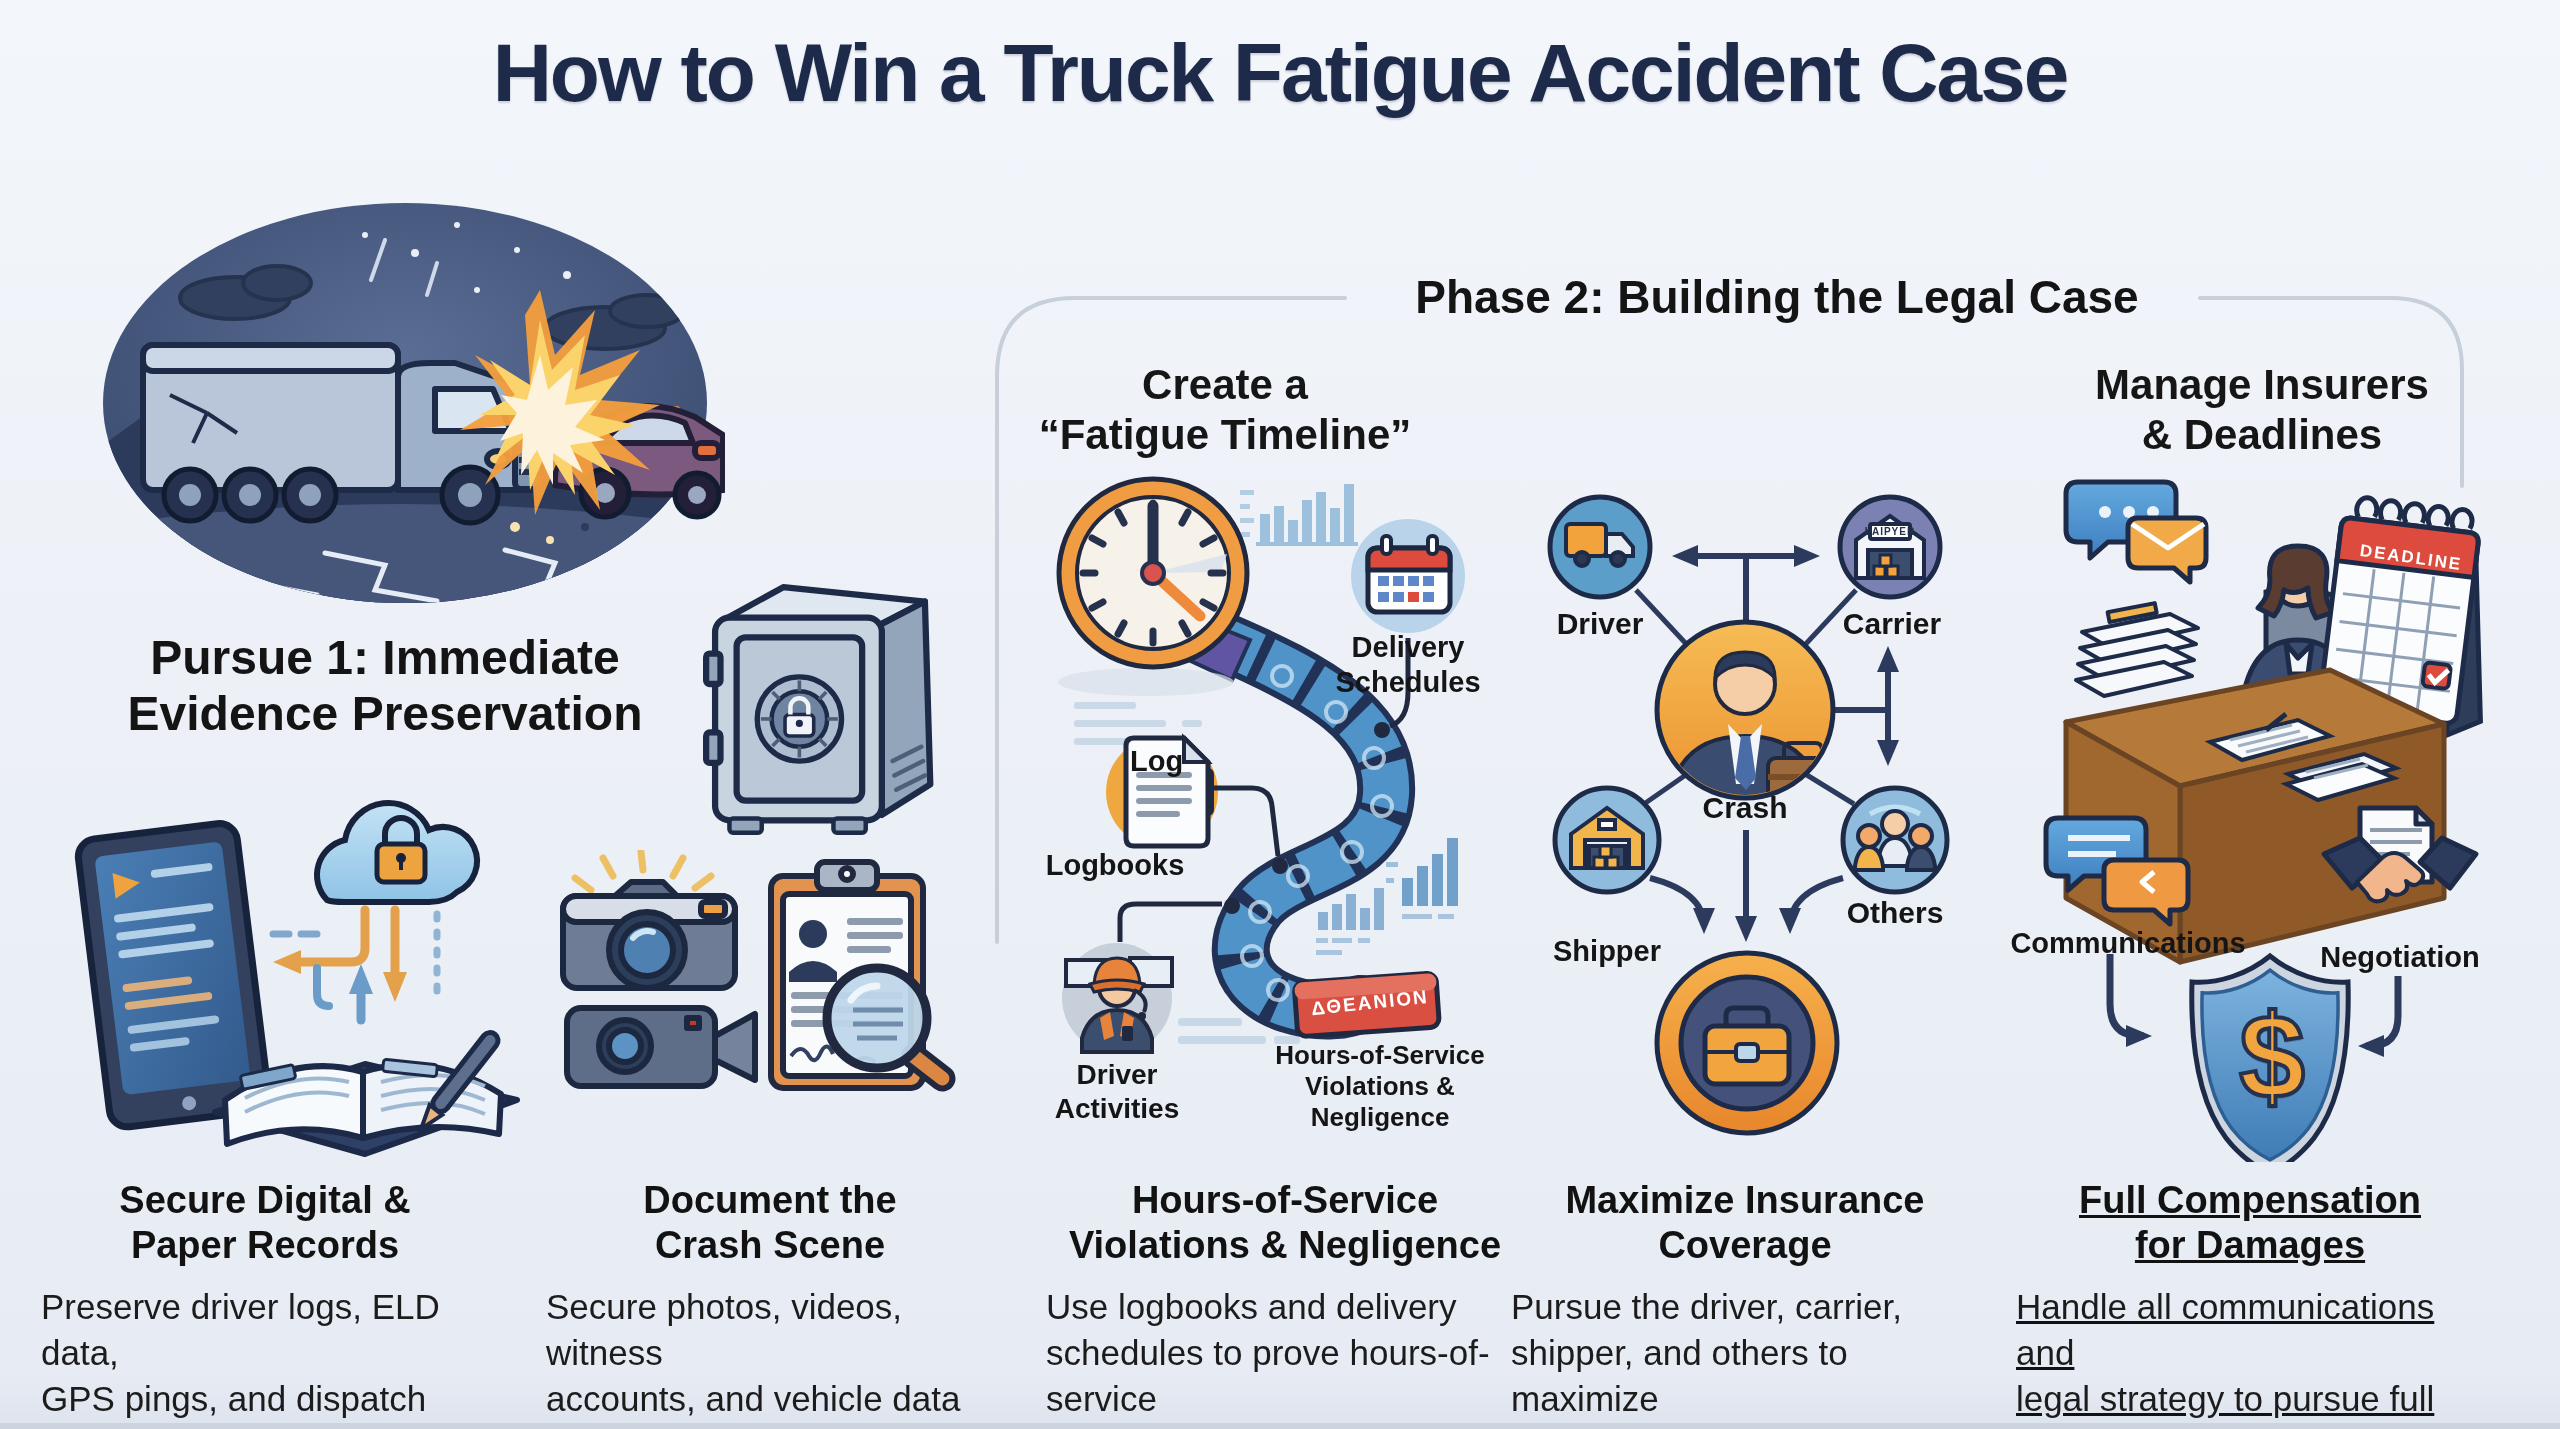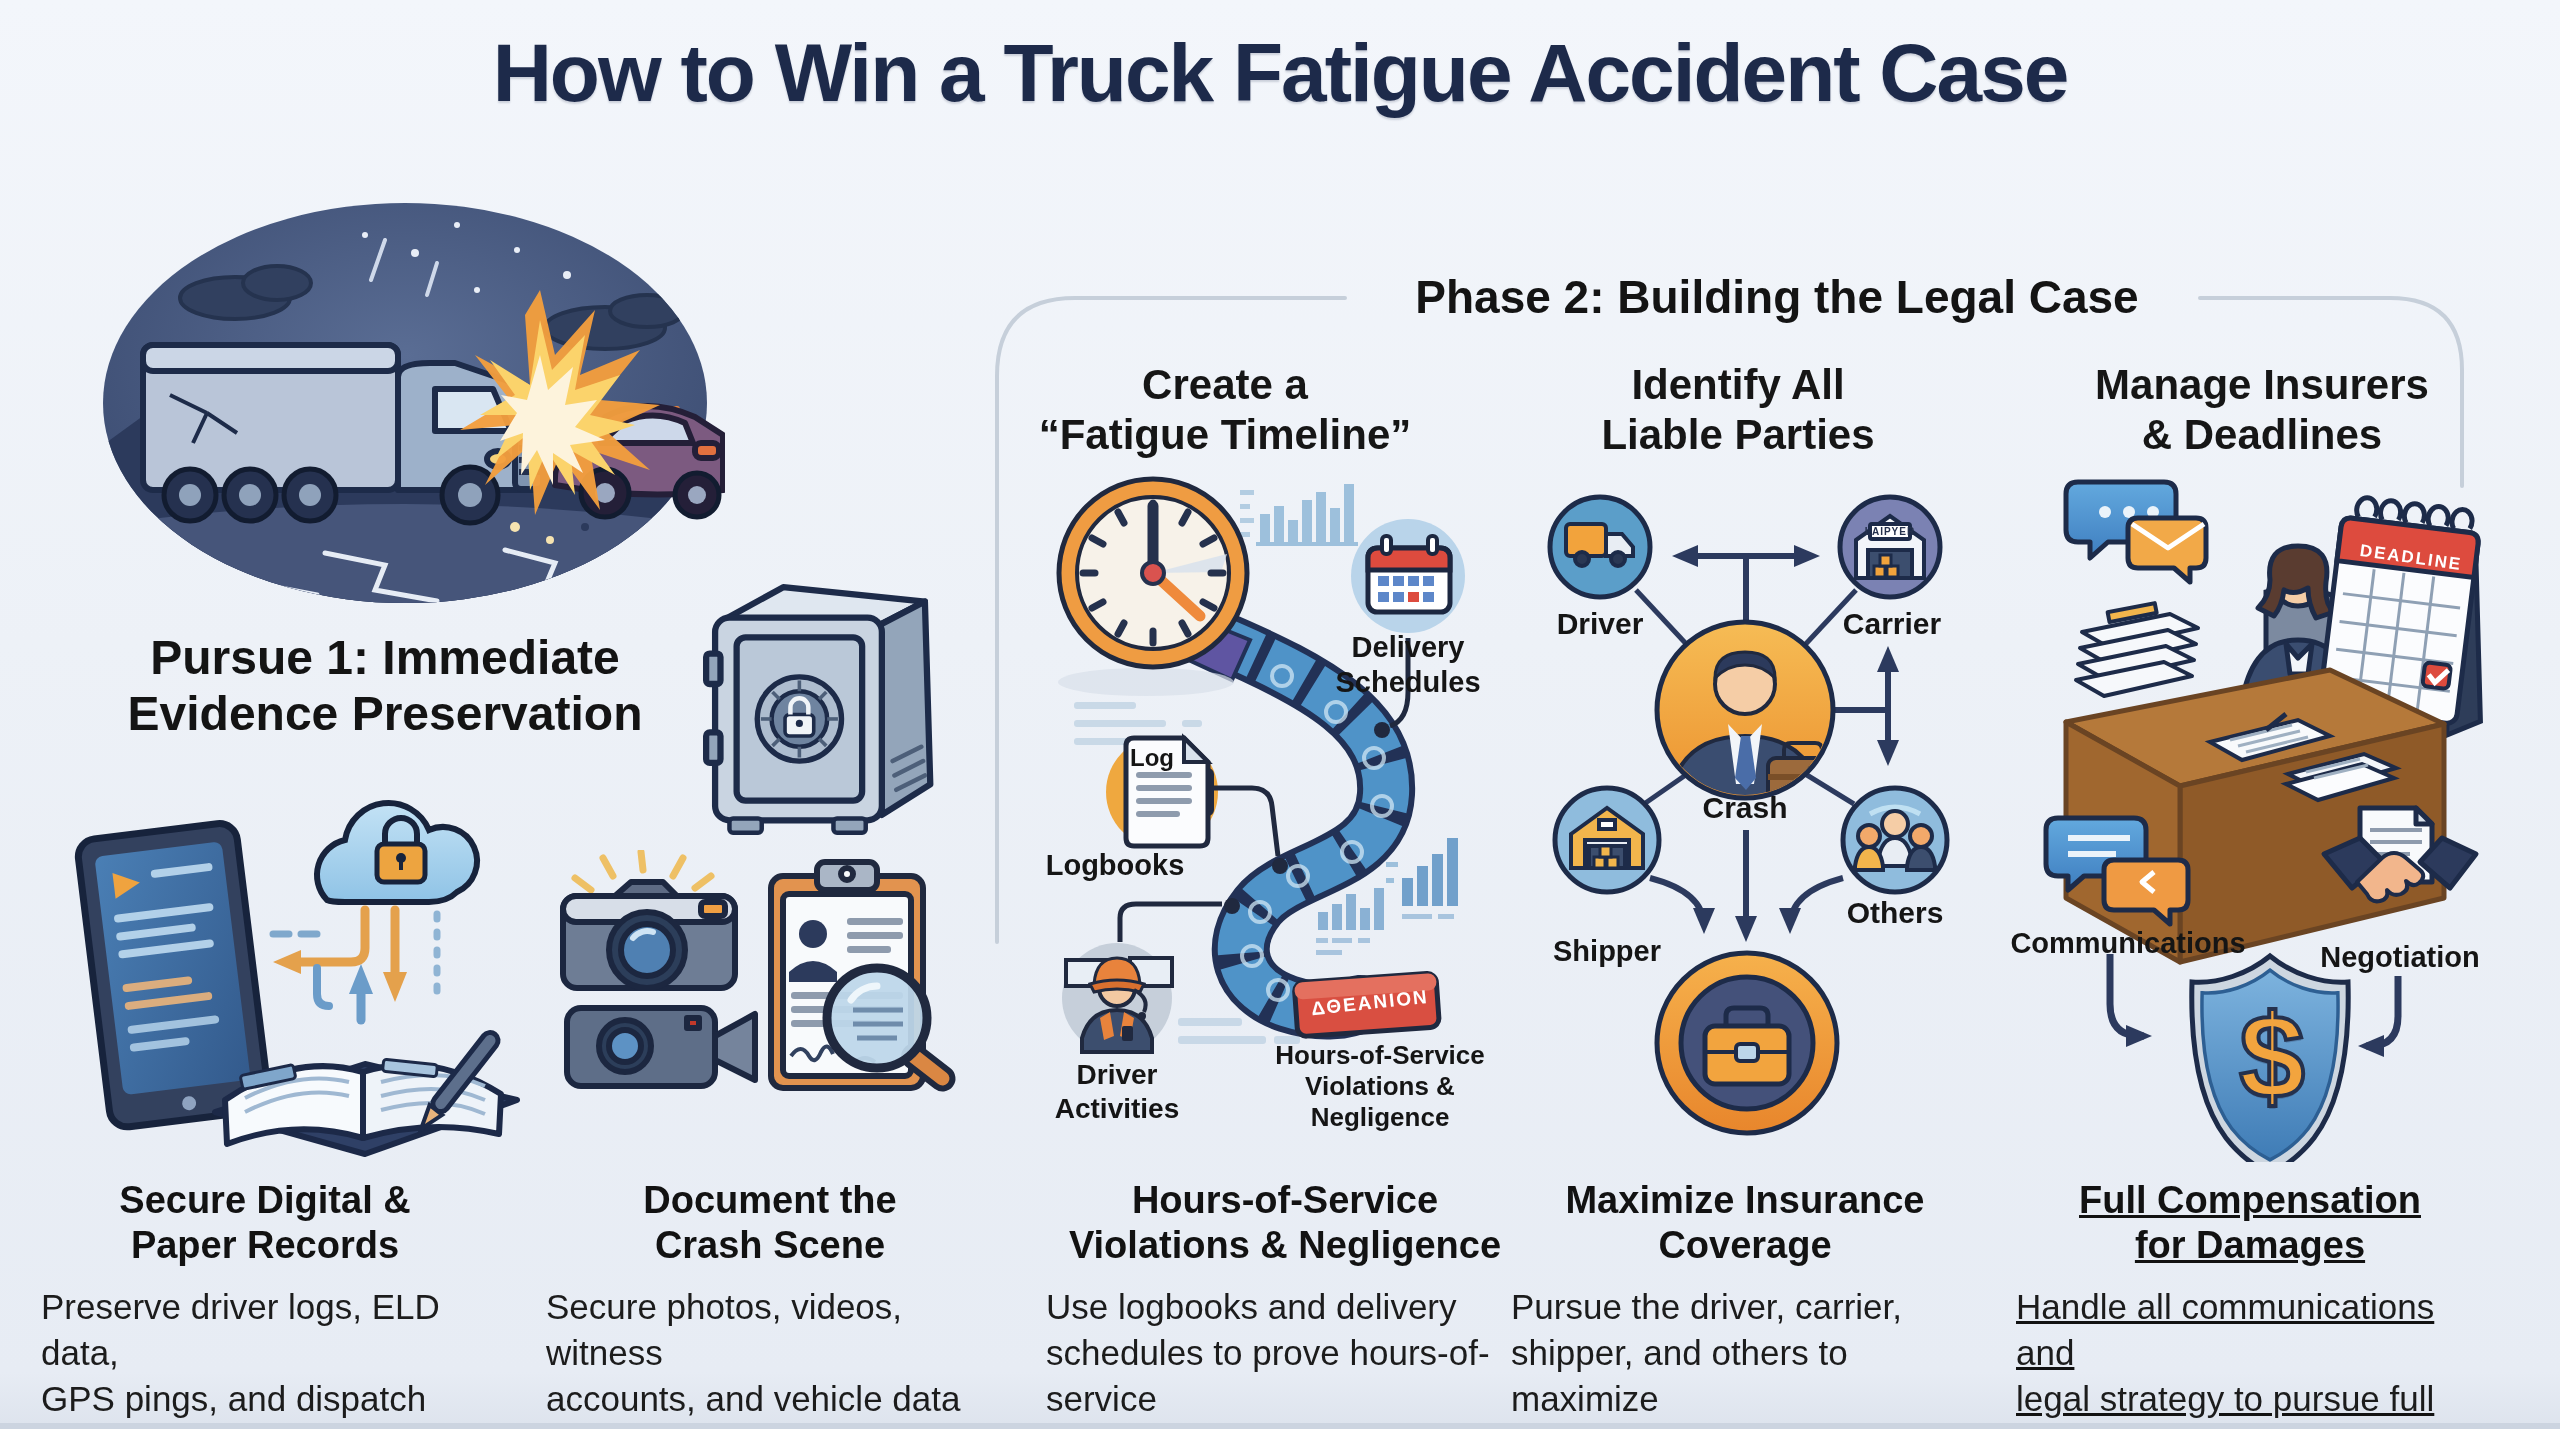--- a/index.html
+++ b/index.html
@@ -287,22 +287,20 @@
           <line x1="302" y1="188" x2="342" y2="188"></line>
         </g>
       <path d="M296,150 a32,32 0 0 1 26,-14" stroke="#eef6fb" stroke-width="7" fill="none" stroke-linecap="round"></path>
     </g>
   </svg>
 
   <div class="abs ctr bold" style="left:1377px;top:270px;width:800px;font-size:46px;color:#141414;">Phase 2: Building the Legal Case</div>
 
   <div class="abs ctr pre col-head" style="left:1015px;top:360px;width:420px;">Create a
 “Fatigue Timeline”</div>
-  <div class="abs ctr pre col-head" style="left:1538px;top:360px;width:400px;">Identify All
-Liable Parties</div>
   <div class="abs ctr pre col-head" style="left:2052px;top:360px;width:420px;">Manage Insurers
 &amp; Deadlines</div>
 
   <svg class="abs" style="left:1030px;top:470px;" width="560" height="680" viewBox="0 0 560 680">
 
     <g fill="#c3d5e5" opacity="0.85">
       <rect x="44" y="232" width="62" height="7" rx="3"></rect>
         <rect x="44" y="250" width="92" height="7" rx="3"></rect>
       <rect x="44" y="268" width="72" height="7" rx="3"></rect>
         <rect x="152" y="250" width="20" height="7" rx="3"></rect>
@@ -461,21 +459,21 @@
       <polygon points="70,548 80,542 84,566 74,570" fill="#e8833c"></polygon>
       <polygon points="104,548 94,542 90,566 100,570" fill="#e8833c"></polygon>
       <rect x="92" y="556" width="11" height="15" rx="2" fill="#20293f"></rect>
       <path d="M104,520 q16,8 10,22" fill="none" stroke="#20293f" stroke-width="4"></path>
       <circle cx="112" cy="546" r="4" fill="#20293f"></circle>
     </g>
   </svg>
 
   <div class="abs ctr pre lbl" style="left:1288px;top:630px;width:240px;font-size:29px;">Delivery
 Schedules</div>
-  <div class="abs lbl" style="left:1130px;top:744px;width:70px;font-size:24px;">Log</div>
+  <div class="abs lbl" style="left:1130px;top:744px;width:70px;font-size:29px;">Log</div>
   <div class="abs ctr pre lbl" style="left:995px;top:848px;width:240px;font-size:29px;">Logbooks</div>
   <div class="abs ctr pre lbl" style="left:997px;top:1058px;width:240px;font-size:28px;">Driver
 Activities</div>
   <div class="abs ctr pre lbl" style="left:1255px;top:1040px;width:250px;font-size:26px;">Hours-of-Service
 Violations &amp;
 Negligence</div>
   <div class="abs ctr banner-txt" style="left:1302px;top:992px;width:136px;">ΔΘΕΑΝΙΟΝ</div>
 
   <svg class="abs" style="left:1540px;top:462px;" width="410" height="690" viewBox="0 0 410 690">
     <defs>

